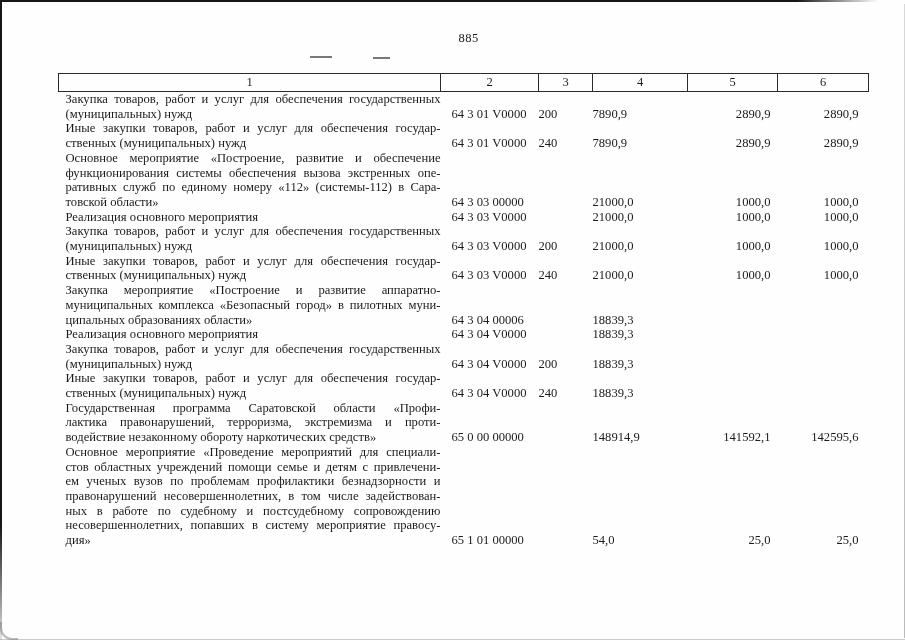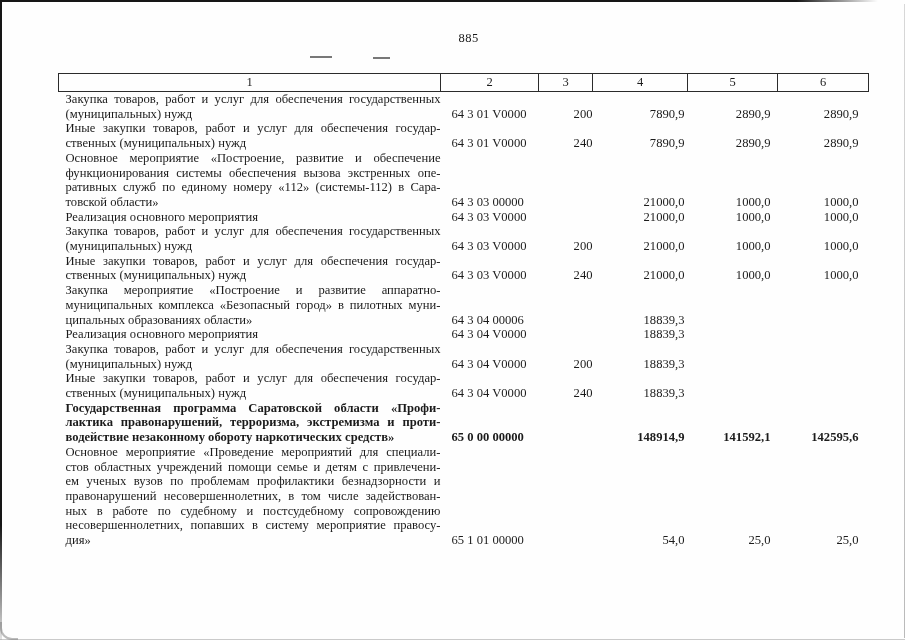--- a/index.html
+++ b/index.html
@@ -34,25 +34,25 @@
 
   table.budget { position: absolute; left: 58px; top: 73px; width: 810px;
                  border-collapse: collapse; table-layout: fixed; }
   thead th { border: 1.5px solid #2b2b2b; font-weight: normal; font-size: 12.5px;
              height: 17px; line-height: 17px; padding: 0; text-align: center; }
   tbody td { vertical-align: bottom; padding: 0; font-size: 12.6px; line-height: 14.7px; }
   td.c1 { padding-left: 7px; }
   td.c1 .line { white-space: nowrap; text-align: justify; text-align-last: justify; }
   td.c1 .line.last { text-align-last: left; }
   td.c2 { padding-left: 11px; white-space: nowrap; }
-  td.c3 { text-align: right; }
-  td.c4 { text-align: right; padding-right: 3px; }
+  td.c3 { text-align: left; }
+  td.c4 { text-align: left; padding-right: 3px; }
   td.c5 { text-align: right; padding-right: 7px; }
   td.c6 { text-align: right; padding-right: 10px; }
-  tr.bold td { font-weight: bold; margin-left: 11px; }
+  tr.bold td { font-weight: normal; margin-left: 11px; }
 </style>
 </head>
 <body>
 
 <div class="page">
   <div class="edge-top"></div>
   <div class="edge-left"></div>
   <div class="edge-right"></div>
   <div class="edge-bottom"></div>
   <div class="corner-bl"></div>

